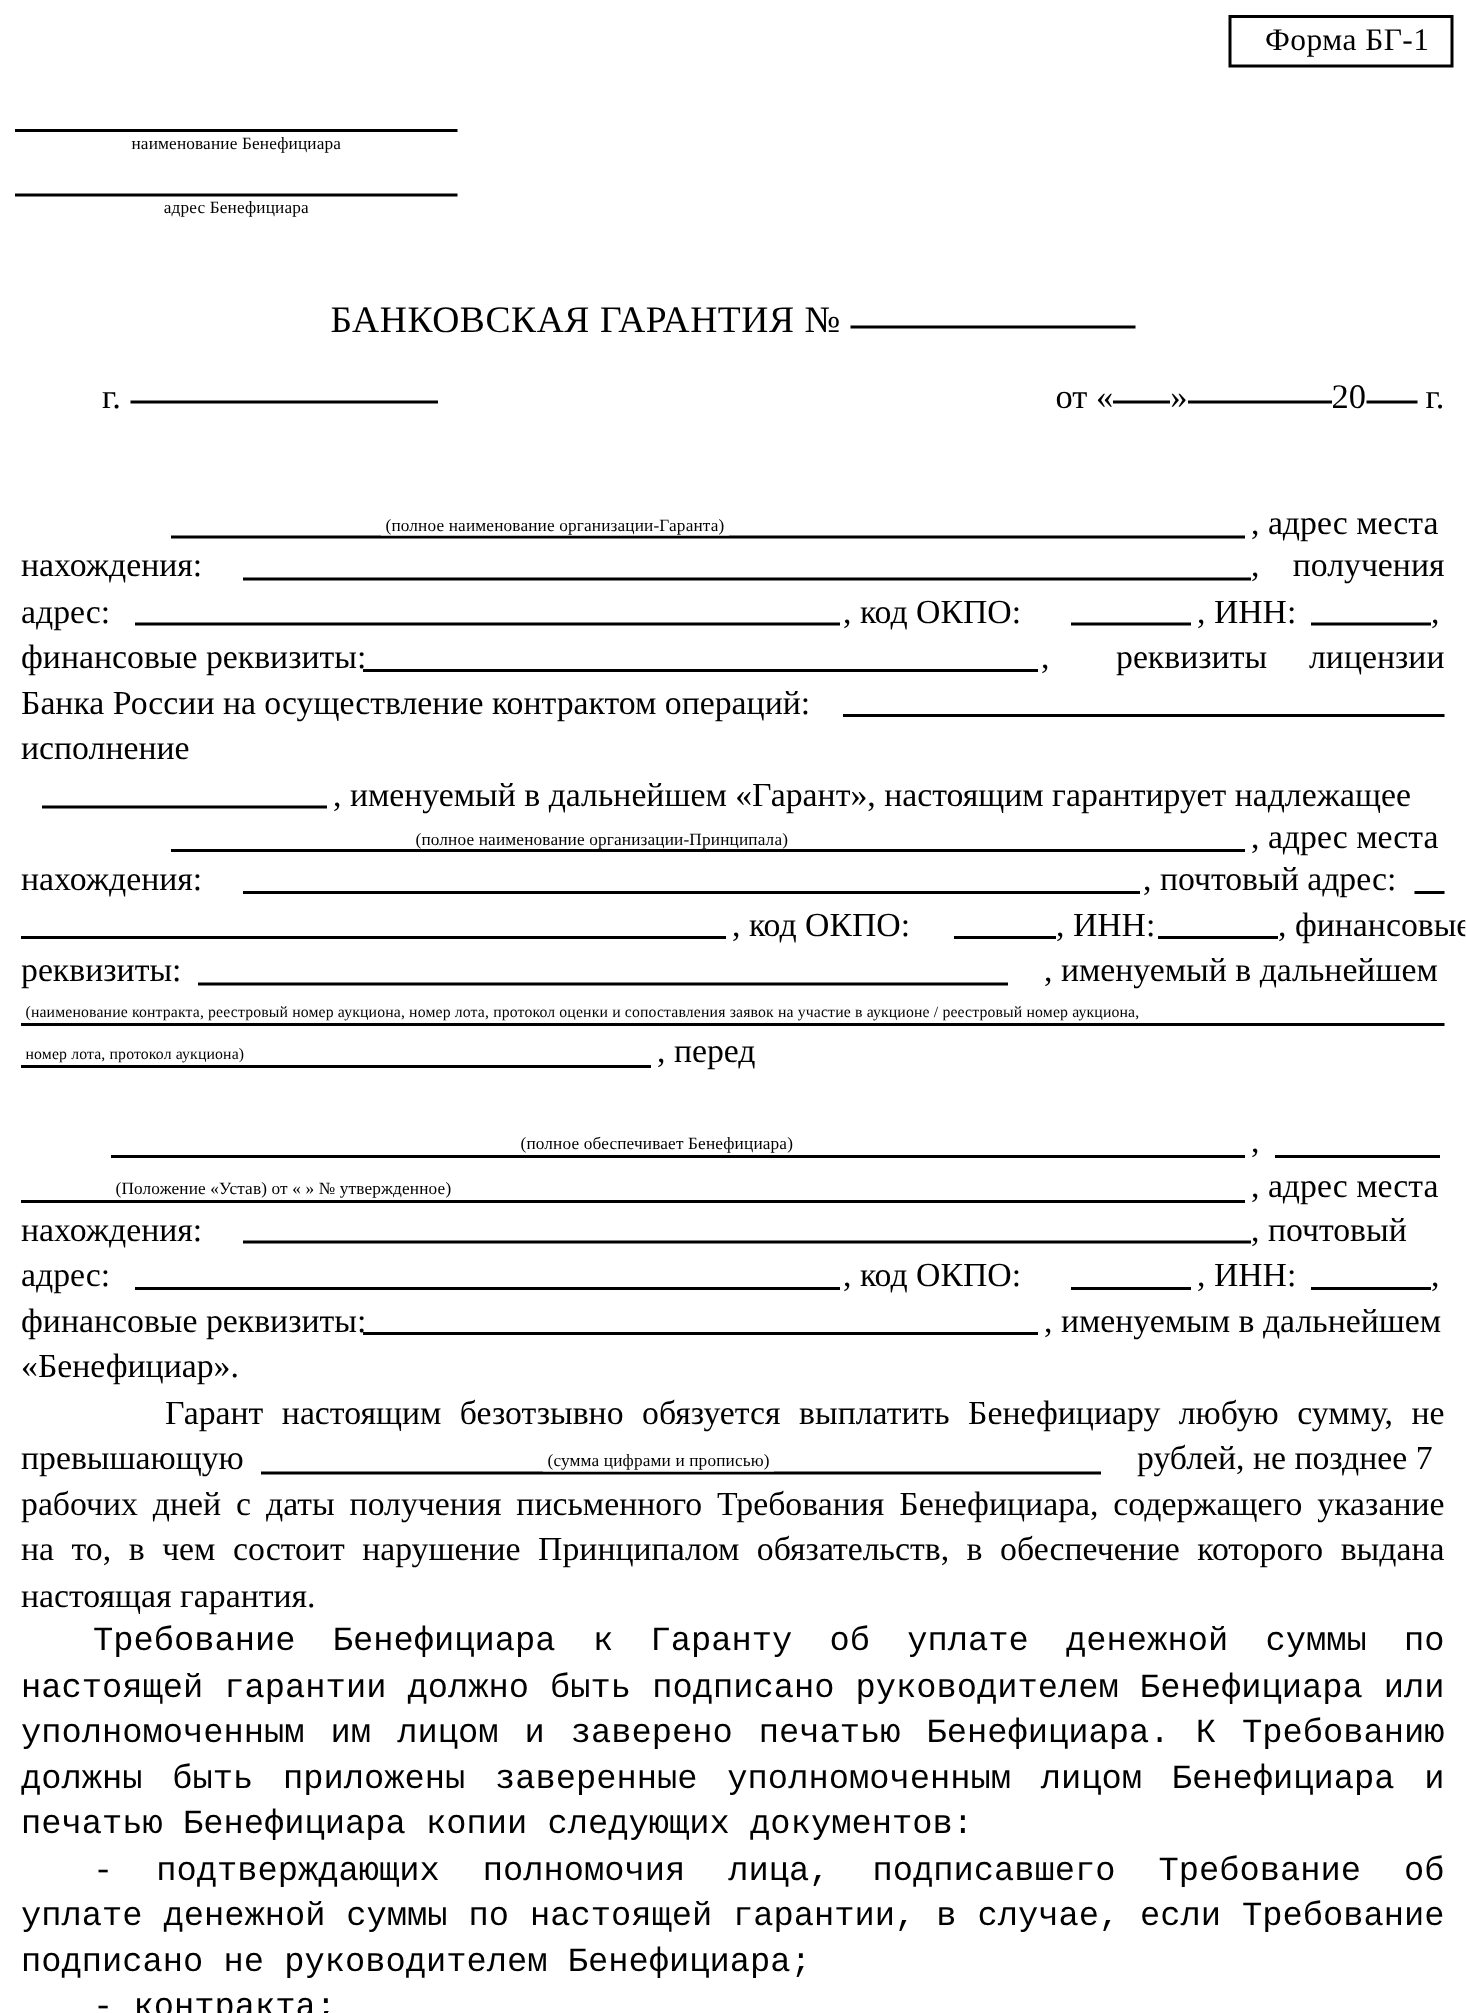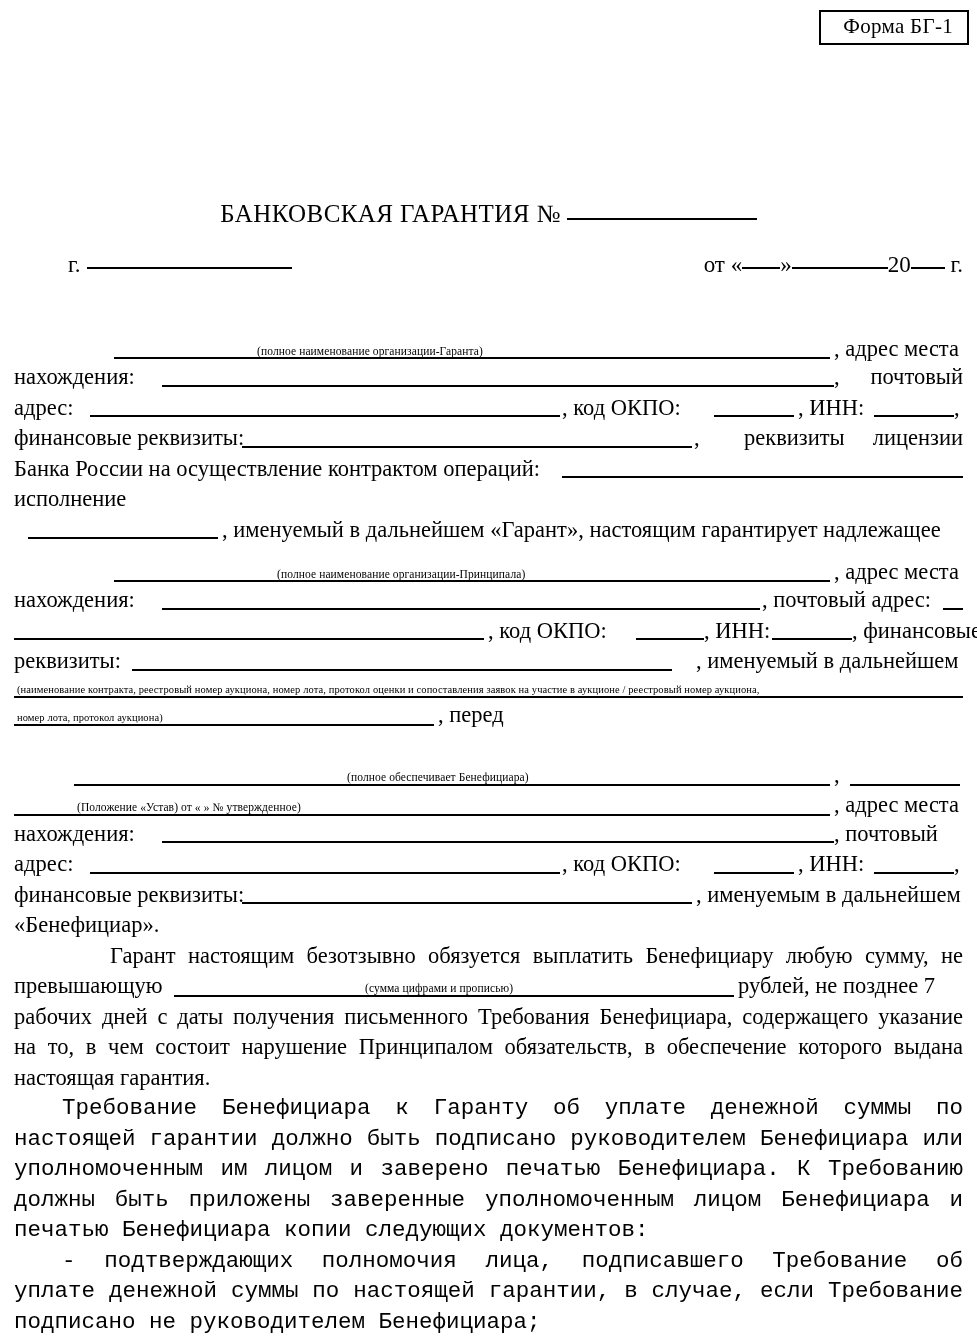--- a/index.html
+++ b/index.html
@@ -170,20 +170,27 @@
 </style>
 </head>
 <body>
 
 <div class="page">
 
   <div class="form-box-wrap">
     <div class="form-box">Форма БГ-1</div>
   </div>
 
+  <div class="head-block">
+    <div class="head-rule"></div>
+    <div class="head-cap">наименование Бенефициара</div>
+    <div class="head-gap"></div>
+    <div class="head-rule"></div>
+    <div class="head-cap">адрес Бенефициара</div>
+  </div>
 
   <div class="title">
     <span>БАНКОВСКАЯ ГАРАНТИЯ №</span><span class="blank"></span>
   </div>
 
   <div class="citydate">
     <span class="city">
       <span>г.</span><span class="blank"></span>
     </span>
     <span class="date">
@@ -196,21 +203,21 @@
     <div class="capline">
       <span class="rule" style="left:100px; width:716px;"></span>
       <span class="cap" style="left:240px;">(полное наименование организации-Гаранта)</span>
       <span class="tail" style="left:820px;">, адрес места</span>
     </div>
 
     <div class="row">
       <span class="abs" style="left:0;">нахождения:</span>
       <span class="abs fill" style="left:148px; width:672px; bottom:6px;"></span>
       <span class="abs" style="left:820px;">,</span>
-      <span class="abs" style="right:0;">почтовый</span>
+      <span class="abs" style="right:0;">получения</span>
     </div>
 
     <div class="row">
       <span class="abs" style="left:0;">адрес:</span>
       <span class="abs fill" style="left:76px; width:470px; bottom:6px;"></span>
       <span class="abs" style="left:548px;">, код ОКПО:</span>
       <span class="abs fill" style="left:700px; width:80px; bottom:6px;"></span>
       <span class="abs" style="left:784px;">, ИНН:</span>
       <span class="abs fill" style="left:860px; width:80px; bottom:6px;"></span>
       <span class="abs" style="left:940px;">,</span>
@@ -231,21 +238,21 @@
 
     <div class="row">
       <span class="abs" style="left:0;">исполнение</span>
     </div>
 
     <div class="row">
       <span class="abs fill" style="left:14px; width:190px; bottom:6px;"></span>
       <span class="abs" style="left:208px;">, именуемый в дальнейшем «Гарант», настоящим гарантирует надлежащее</span>
     </div>
 
-    <div class="capline" style="margin-top:14px;">
+    <div class="capline" style="">
       <span class="rule" style="left:100px; width:716px;"></span>
       <span class="cap" style="left:260px;">(полное наименование организации-Принципала)</span>
       <span class="tail" style="left:820px;">, адрес места</span>
     </div>
 
     <div class="row">
       <span class="abs" style="left:0;">нахождения:</span>
       <span class="abs fill" style="left:148px; width:598px; bottom:6px;"></span>
       <span class="abs" style="left:748px;">, почтовый адрес:</span>
       <span class="abs fill" style="right:0; width:20px; bottom:6px;"></span>
@@ -318,21 +325,21 @@
     </div>
 
     <div class="row" style="text-indent:48px;">
       <span class="abs justified" style="left:48px; right:0; display:block; text-align:justify; text-align-last:justify;">Гарант настоящим безотзывно обязуется выплатить Бенефициару любую сумму, не</span>
     </div>
 
     <div class="capline" style="height:30.5px;">
       <span class="tail" style="left:0; bottom:0;">превышающую</span>
       <span class="rule" style="left:160px; width:560px; bottom:5px;"></span>
       <span class="cap" style="left:348px; bottom:7px;">(сумма цифрами и прописью)</span>
-      <span class="tail" style="left:724px; bottom:0;">рублей, не позднее 7</span>
+      <span class="tail" style="left:744px; bottom:0;">рублей, не позднее 7</span>
     </div>
 
     <div class="row">
       <span class="abs" style="left:0; right:0; display:block; text-align:justify; text-align-last:justify;">рабочих дней с даты получения письменного Требования Бенефициара, содержащего указание</span>
     </div>
     <div class="row">
       <span class="abs" style="left:0; right:0; display:block; text-align:justify; text-align-last:justify;">на то, в чем состоит нарушение Принципалом обязательств, в обеспечение которого выдана</span>
     </div>
     <div class="row">
       <span class="abs" style="left:0;">настоящая гарантия.</span>

